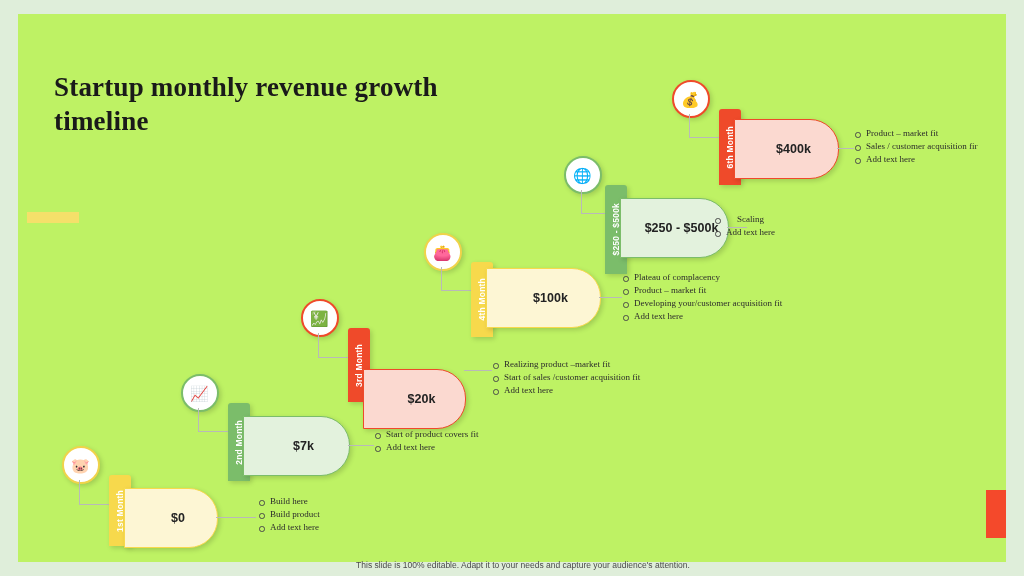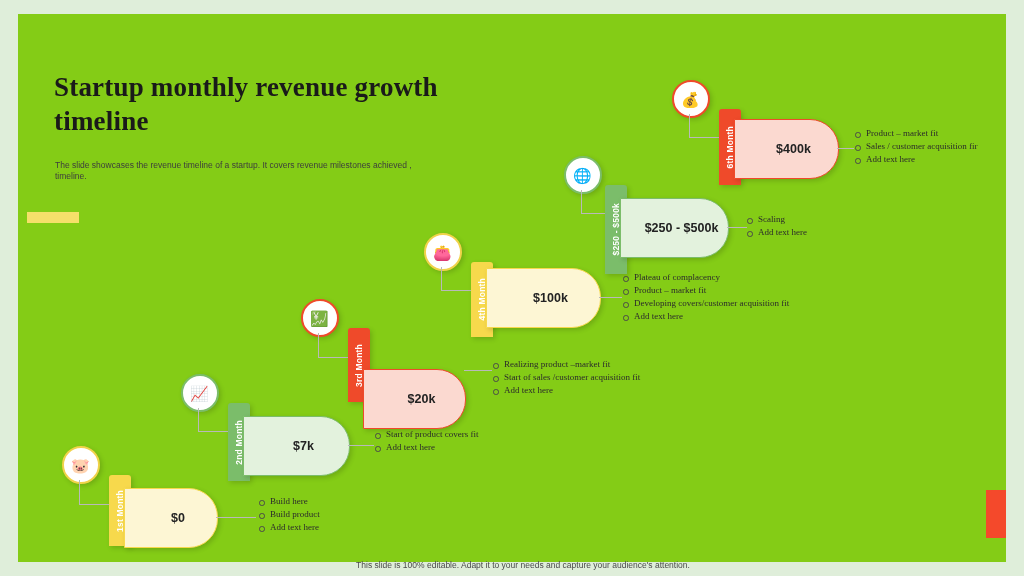--- a/index.html
+++ b/index.html
@@ -12,21 +12,21 @@
     background: #dfeeda;
     font-family: "Liberation Sans", sans-serif;
     overflow: hidden;
   }
   #slide {
     position: absolute;
     left: 18px;
     top: 14px;
     width: 988px;
     height: 548px;
-    background: #84cc16;
+    background: #bef264;
     overflow: hidden;
   }
   
   #title {
     position: absolute;
     left: 36px;
     top: 56px;
     width: 430px;
     font-family: "Liberation Serif", serif;
     font-weight: bold;
@@ -149,21 +149,20 @@
   .shadow {
     box-shadow: 2px 2px 5px rgba(0,0,0,0.16);
   }
 </style>
 </head>
 <body>
 
 <div id="slide">
 
   <div id="title">Startup monthly revenue growth timeline</div>
-  <div id="subtitle">The slide showcases the revenue timeline of a startup. It covers revenue milestones achieved , timeline.</div>
   <div id="yellow-bar"></div>
   <div id="red-square"></div>
 
   <div class="step">
     <div class="icon-circle shadow" style="left:44px; top:432px; border-color:#f0d34a;">🐷</div>
     <div class="connector" style="left:61px; top:466px; width:30px; height:24px;"></div>
     <div class="tab shadow" style="left:91px; top:461px; height:71px; background:#f7d94c;">
       <span>1st Month</span>
     </div>
     <div class="pill shadow" style="left:106px; top:474px; width:92px; background:#fdf6d4; border:1.5px solid #f7d94c;">
@@ -216,36 +215,36 @@
     <div class="tab shadow" style="left:453px; top:248px; height:75px; background:#f7d94c;">
       <span>4th Month</span>
     </div>
     <div class="pill shadow" style="left:468px; top:254px; width:113px; background:#fdf6d4; border:1.5px solid #f7d94c;">
       <div class="pill-label">$100k</div>
     </div>
     <div class="conn-h" style="left:581px; top:283px; width:23px;"></div>
     <div class="bullets" style="left:604px; top:257px;">
       <div>Plateau of complacency</div>
       <div>Product – market fit</div>
-      <div>Developing  covers/customer acquisition fit</div>
+      <div>Developing  your/customer acquisition fit</div>
       <div>Add text here</div>
     </div>
   </div>
 
   <div class="step">
     <div class="icon-circle shadow" style="left:546px; top:142px; border-color:#7bbd6a;">🌐</div>
     <div class="connector" style="left:563px; top:176px; width:30px; height:23px;"></div>
     <div class="tab shadow" style="left:587px; top:171px; height:89px; background:#7bbd6a;">
       <span>$250 - $500k</span>
     </div>
     <div class="pill shadow" style="left:602px; top:184px; width:107px; background:#e3f2dd; border:1.5px solid #7bbd6a;">
       <div class="pill-label">$250 - $500k</div>
     </div>
     <div class="conn-h" style="left:709px; top:213px; width:20px;"></div>
-    <div class="bullets" style="left:728px; top:199px;">
+    <div class="bullets" style="left:696px; top:199px;text-align:center;">
       <div>Scaling</div>
       <div>Add text here</div>
     </div>
   </div>
 
   <div class="step">
     <div class="icon-circle shadow" style="left:654px; top:66px; border-color:#ef4a2a;">💰</div>
     <div class="connector" style="left:671px; top:100px; width:30px; height:23px;"></div>
     <div class="tab shadow" style="left:701px; top:95px; height:76px; background:#ef4a2a;">
       <span>6th Month</span>

